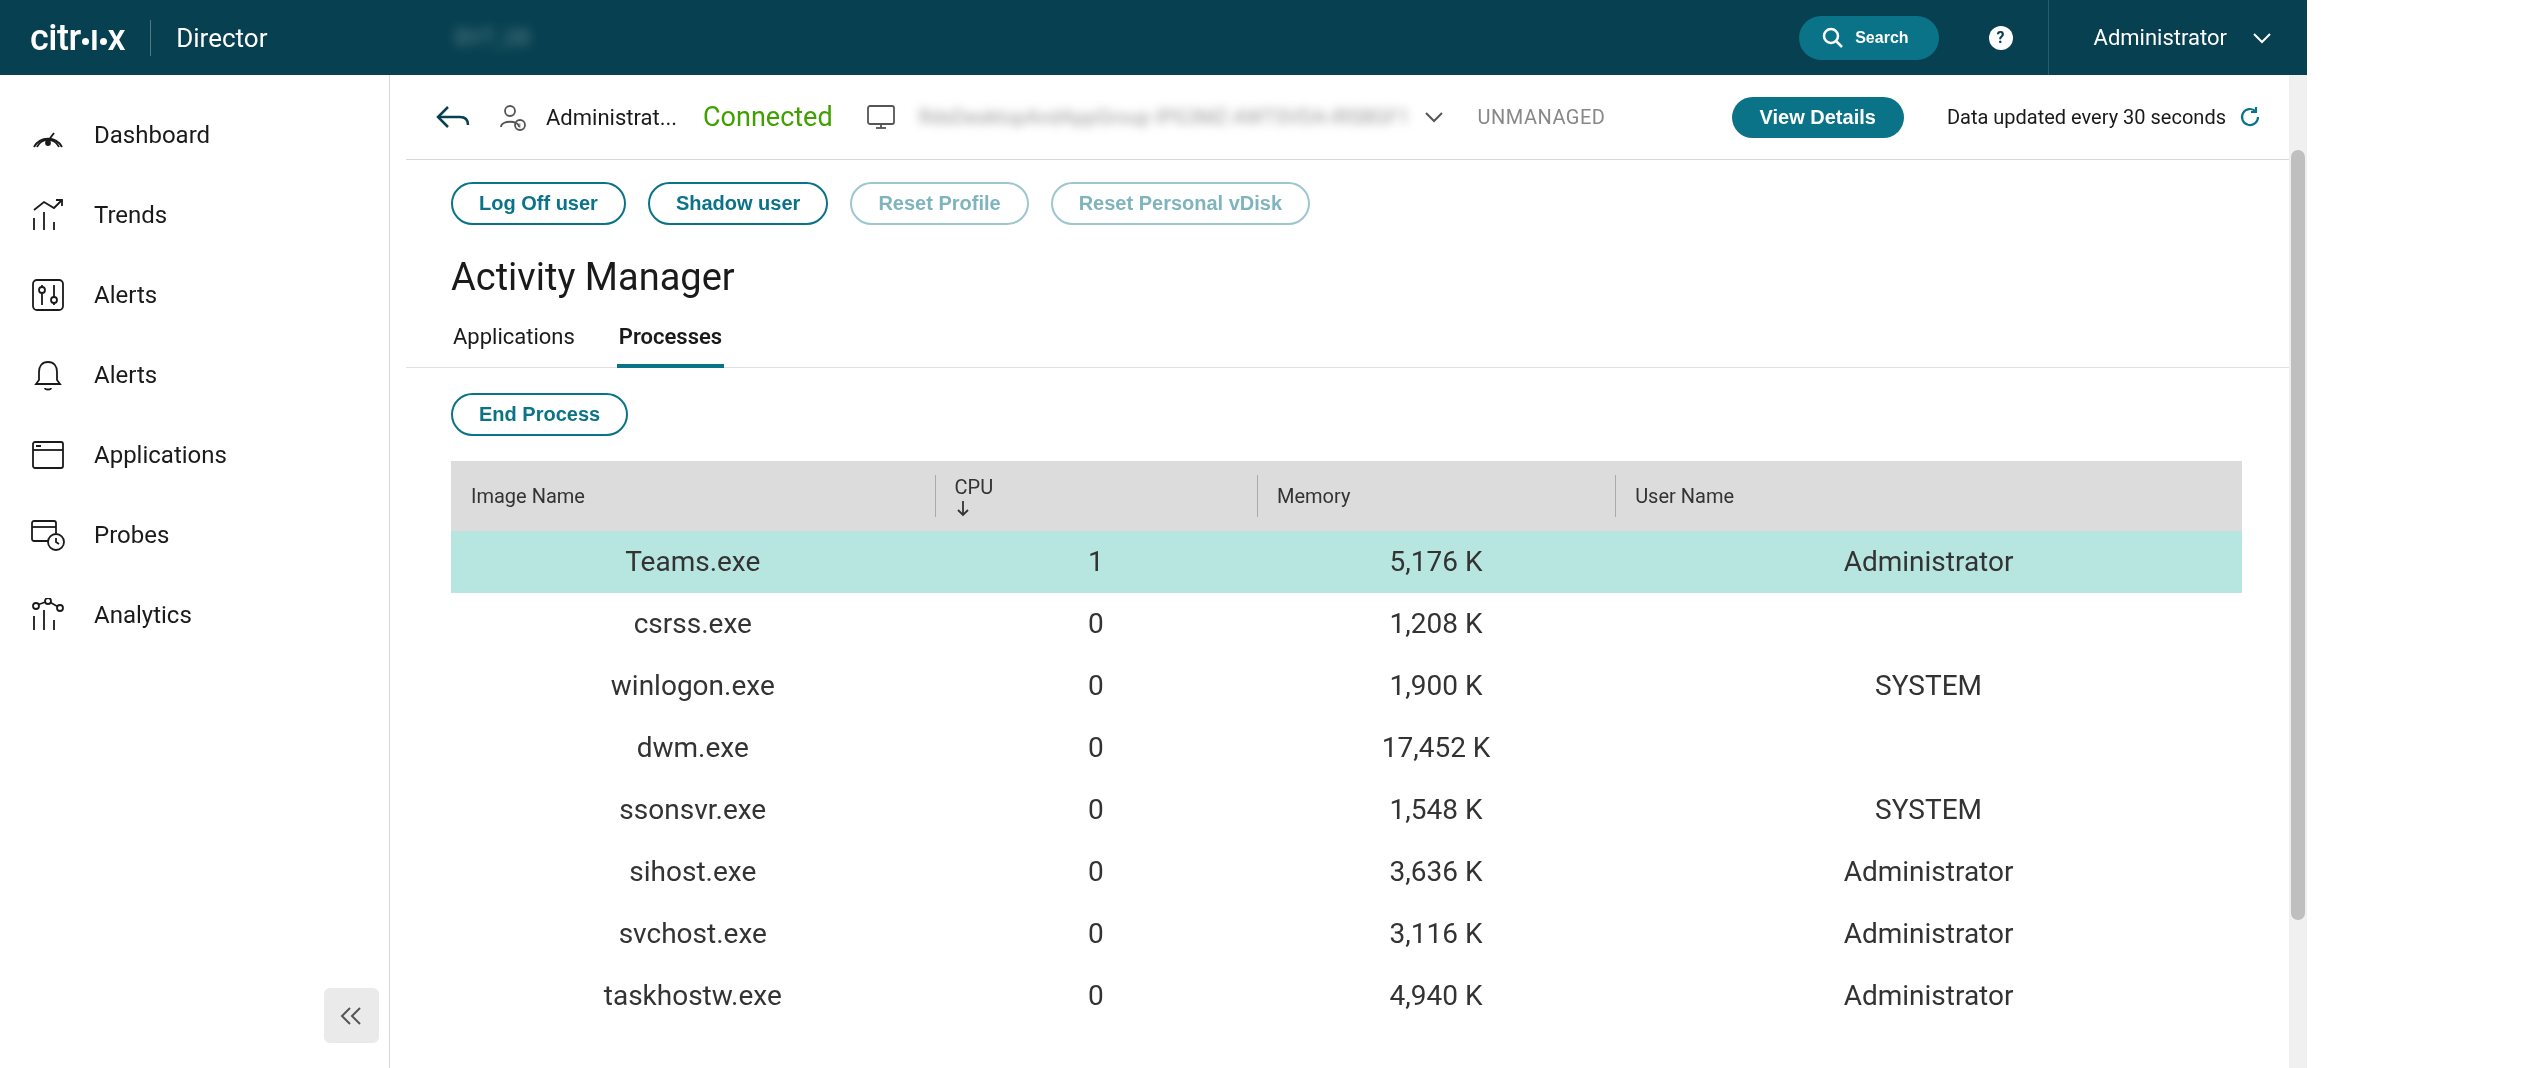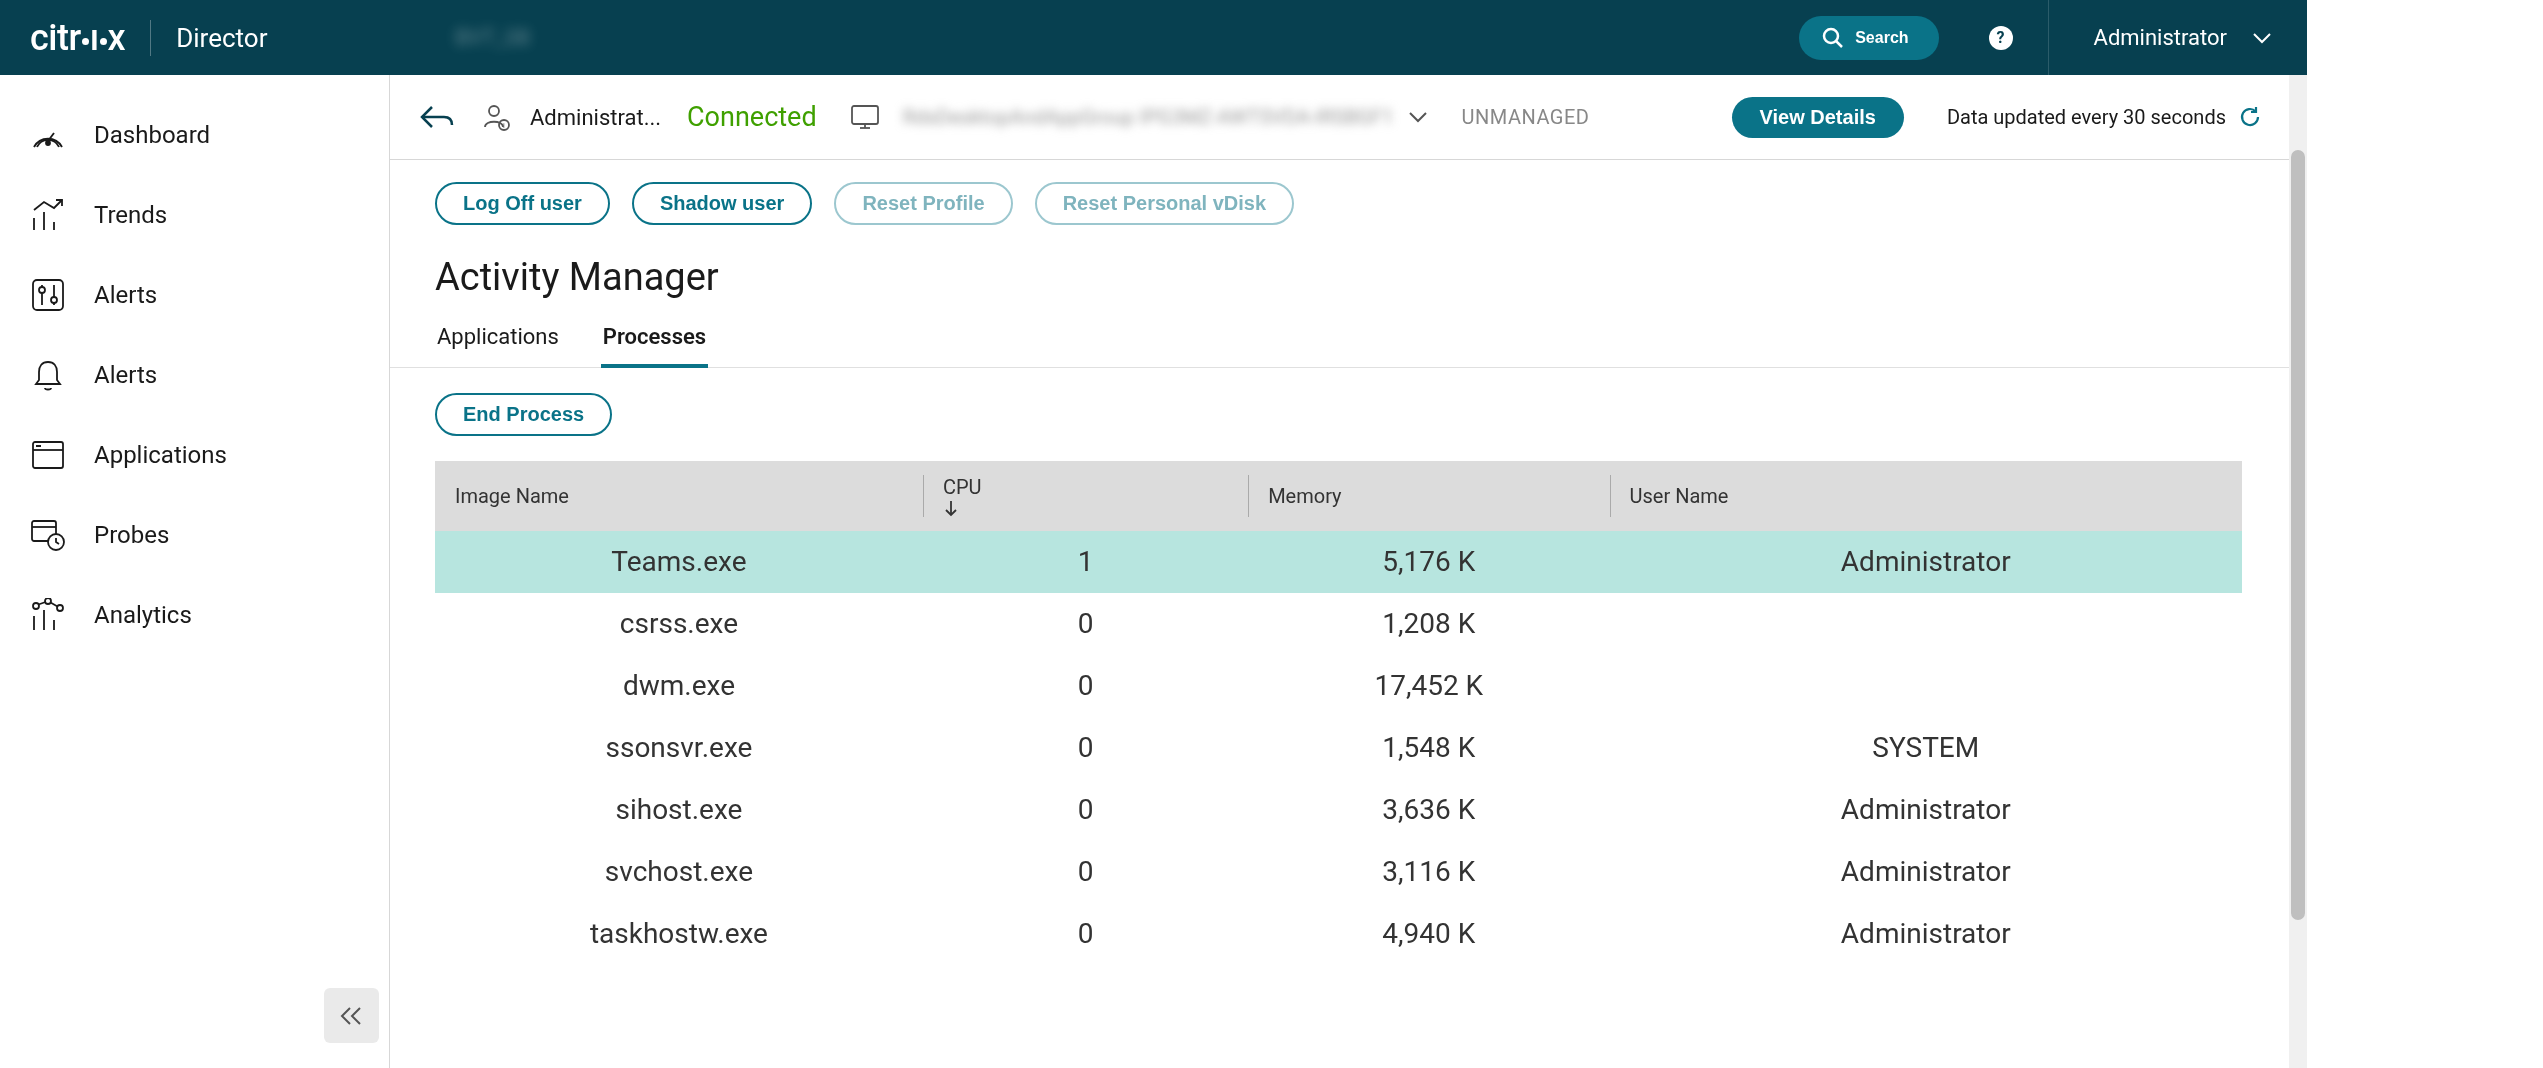--- a/index.html
+++ b/index.html
@@ -14,21 +14,21 @@
 .header-divider { width: 1px; height: 36px; background: rgba(255,255,255,0.3); margin: 0 25px; }
 .header-product { font-size: 26px; font-weight: 400; }
 .header-blur { margin-left: 65px; font-size: 22px; color: rgba(255,255,255,0.35); filter: blur(6px); }
 .header-right { margin-left: auto; display: flex; align-items: center; }
 .search-btn { display: flex; align-items: center; background: #0a7388; border: none; border-radius: 30px; padding: 10px 30px 10px 22px; color: #fff; font-size: 16px; font-weight: 600; cursor: pointer; gap: 10px; }
 .help-icon { width: 24px; height: 24px; border-radius: 50%; background: #fff; color: #074050; display: flex; align-items: center; justify-content: center; font-weight: bold; font-size: 16px; margin-left: 50px; cursor: pointer; }
 .header-v-divider { width: 1px; height: 75px; background: rgba(255,255,255,0.15); margin: 0 45px 0 35px; }
 .admin-label { font-size: 22px; cursor: pointer; display: flex; align-items: center; gap: 25px; padding-right: 35px; }
 
 
-.body { flex: 1; display: flex; min-height: 0; }
+.body { flex: 1; display: flex; min-height: 0; gap: 16px; }
 
 
 .sidebar { width: 390px; border-right: 1px solid #d7d7d7; padding-top: 20px; position: relative; background: #fff; }
 .nav-item { display: flex; align-items: center; padding: 22px 30px; cursor: pointer; gap: 28px; }
 .nav-icon { width: 36px; height: 36px; display: flex; align-items: center; justify-content: center; }
 .nav-label { font-size: 24px; color: #1a1a1a; }
 .collapse-btn { position: absolute; bottom: 25px; right: 10px; width: 55px; height: 55px; background: #eaeaea; border-radius: 6px; display: flex; align-items: center; justify-content: center; cursor: pointer; }
 
 
 .main { flex: 1; display: flex; flex-direction: column; min-width: 0; position: relative; }
@@ -291,20 +291,26 @@
                 <td>5,176 K</td>
                 <td>Administrator</td>
               </tr>
               <tr>
                 <td>csrss.exe</td>
                 <td>0</td>
                 <td>1,208 K</td>
                 <td></td>
               </tr>
               <tr>
+                <td>winlogon.exe</td>
+                <td>0</td>
+                <td>1,900 K</td>
+                <td>SYSTEM</td>
+              </tr>
+              <tr>
                 <td>dwm.exe</td>
                 <td>0</td>
                 <td>17,452 K</td>
                 <td></td>
               </tr>
               <tr>
                 <td>ssonsvr.exe</td>
                 <td>0</td>
                 <td>1,548 K</td>
                 <td>SYSTEM</td>

